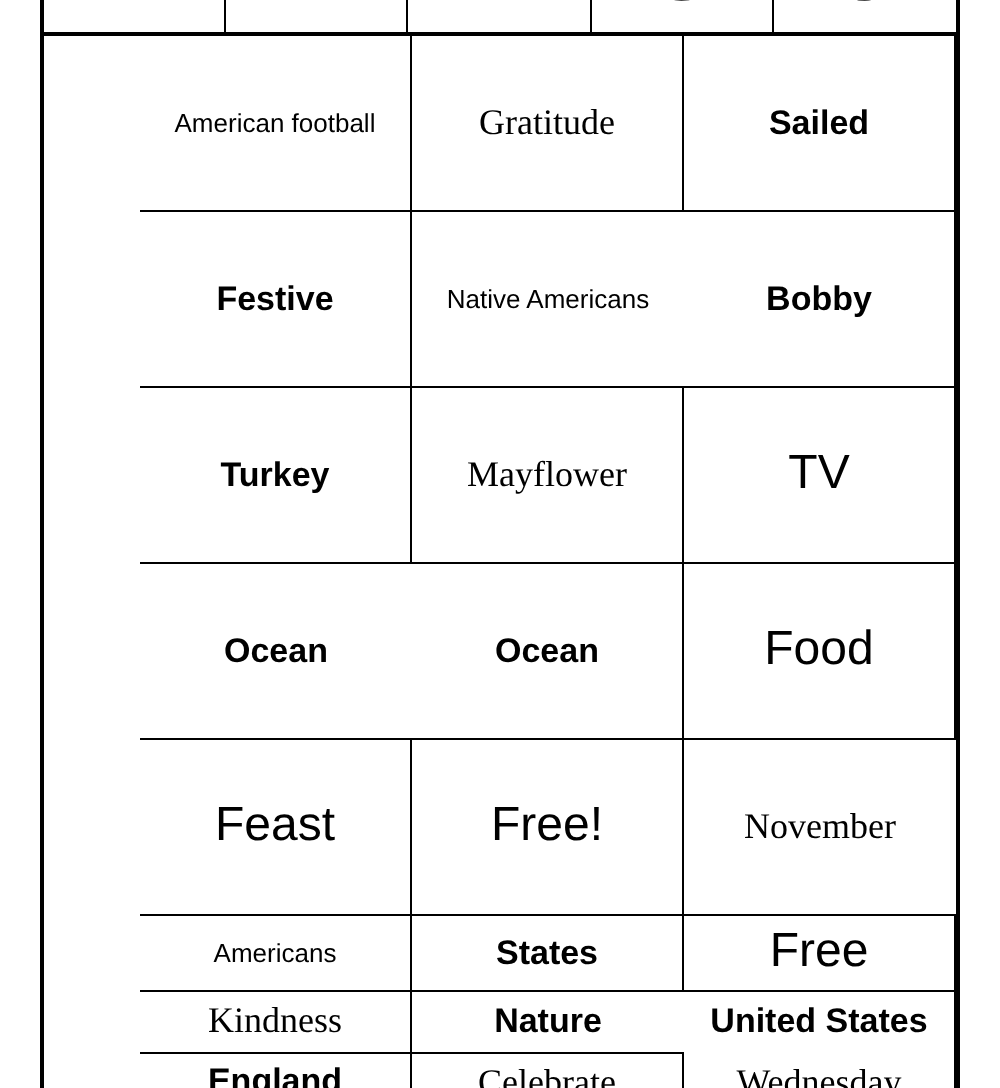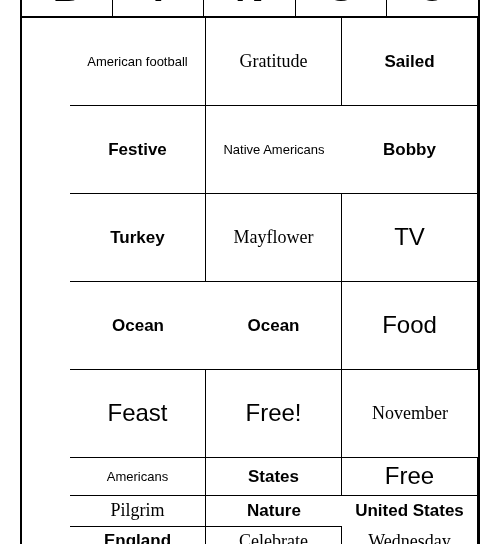--- a/index.html
+++ b/index.html
@@ -149,21 +149,21 @@
       <div class="bingo-cell">
         <span class="size-small">Americans</span>
       </div>
       <div class="bingo-cell">
         <span class="size-large">States</span>
       </div>
       <div class="bingo-cell">
         <span class="size-xlarge">Free</span>
       </div>
       <div class="bingo-cell">
-        <span class="size-medium">Pilgrim</span>
+        <span class="size-medium">Kindness</span>
       </div>
       <div class="bingo-cell">
         <span class="size-large">Nature</span>
       </div>
       <div class="bingo-cell">
         <span class="size-large">United States</span>
       </div>
       <div class="bingo-cell">
         <span class="size-large">England</span>
       </div>

